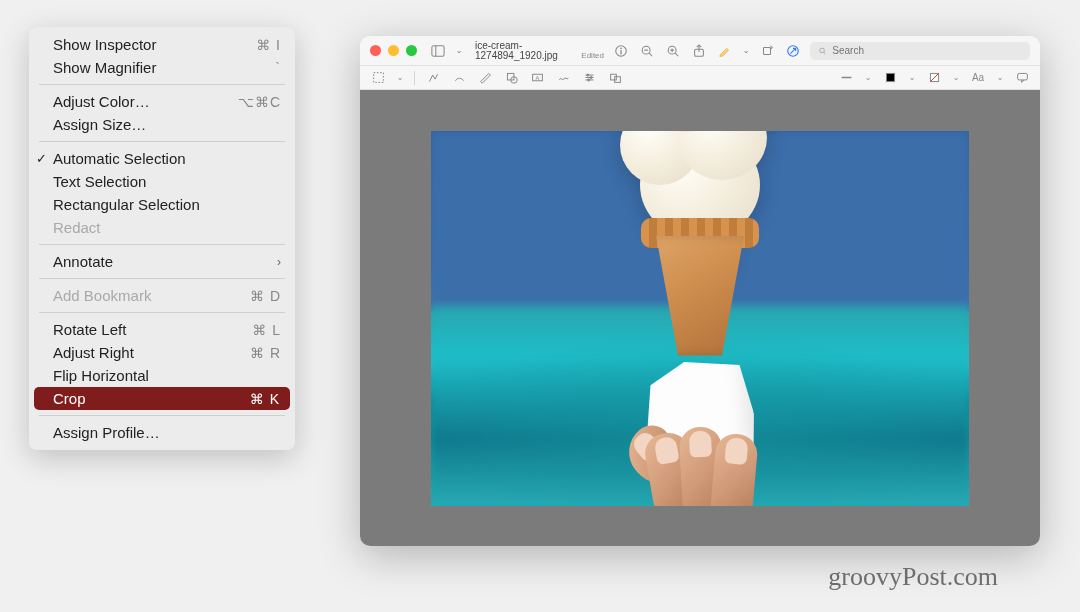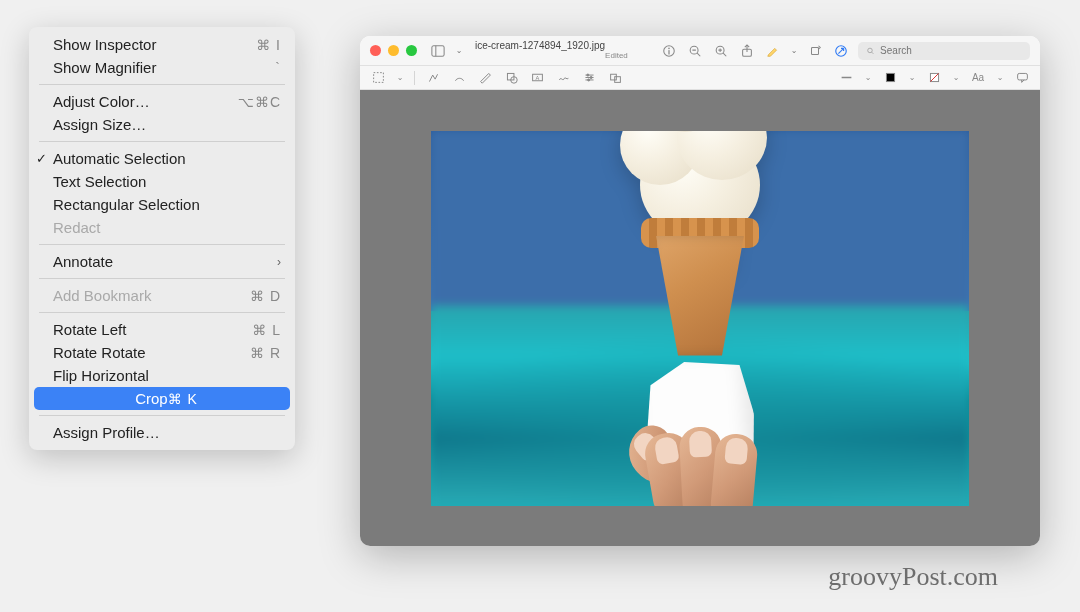--- a/index.html
+++ b/index.html
@@ -19,21 +19,21 @@
 .menu-item {
   display: flex;
   align-items: center;
   justify-content: space-between;
   padding: 3px 14px 3px 24px;
   font-size: 15px;
   color: #222;
   cursor: default;
   position: relative;
 }
-.menu-item.highlight { background: #3b82f6; color: #fff; border-radius: 5px; margin: 0 5px; padding-left: 19px; padding-right: 10px; justify-content: center;}
+.menu-item.highlight { background: #7f1d1d; color: #fff; border-radius: 5px; margin: 0 5px; padding-left: 19px; padding-right: 10px;}
 .menu-item.disabled { color: #a9a9a9; }
 .menu-sep { height: 1px; background: #cfcfcf; margin: 5px 10px; }
 .menu-item .shortcut { font-size: 14px; color: #888; letter-spacing: 1px; }
 .menu-item.highlight .shortcut { color: #fff; }
 .menu-item .check { position: absolute; left: 7px; font-size: 13px; }
 .menu-item .submenu-arrow { font-size: 12px; color: #666; }
 
 
 .window {
   position: absolute;
@@ -63,21 +63,21 @@
 .dot.yellow { background: #febc2e; }
 .dot.green { background: #28c840; }
 .tbtn { width: 18px; height: 18px; display: flex; align-items: center; justify-content: center; color: #777; font-size: 12px; }
 .tbtn svg { width: 14px; height: 14px; }
 .titleblock { flex: 1; display: flex; line-height: 1; padding-left: 4px; }
 .titleblock .fname { font-size: 10px; color: #444; font-weight: 500; }
 .titleblock .status { font-size: 8px; color: #888; margin-top: 11px; }
 .search-field {
   display: flex; align-items: center; gap: 5px;
   background: #e8e8e8; border-radius: 5px;
-  padding: 2px 8px; width: 172px; height: 18px;
+  padding: 2px 8px; width: 220px; height: 18px;
 }
 .search-field svg { width: 10px; height: 10px; color: #999; }
 .search-field input {
   border: none; background: transparent; font-size: 10px; width: 100%;
   color: #555; outline: none;
 }
 
 .tbar2 {
   height: 24px;
   background: #f6f6f6;
@@ -212,21 +212,21 @@
   <div class="menu-item disabled">
     <span>Add Bookmark</span>
     <span class="shortcut">⌘ D</span>
   </div>
   <div class="menu-sep"></div>
   <div class="menu-item">
     <span>Rotate Left</span>
     <span class="shortcut">⌘ L</span>
   </div>
   <div class="menu-item">
-    <span>Rotate Rotate</span>
+    <span>Adjust Right</span>
     <span class="shortcut">⌘ R</span>
   </div>
   <div class="menu-item">
     <span>Flip Horizontal</span>
   </div>
   <div class="menu-item highlight">
     <span>Crop</span>
     <span class="shortcut">⌘ K</span>
   </div>
   <div class="menu-sep"></div>

